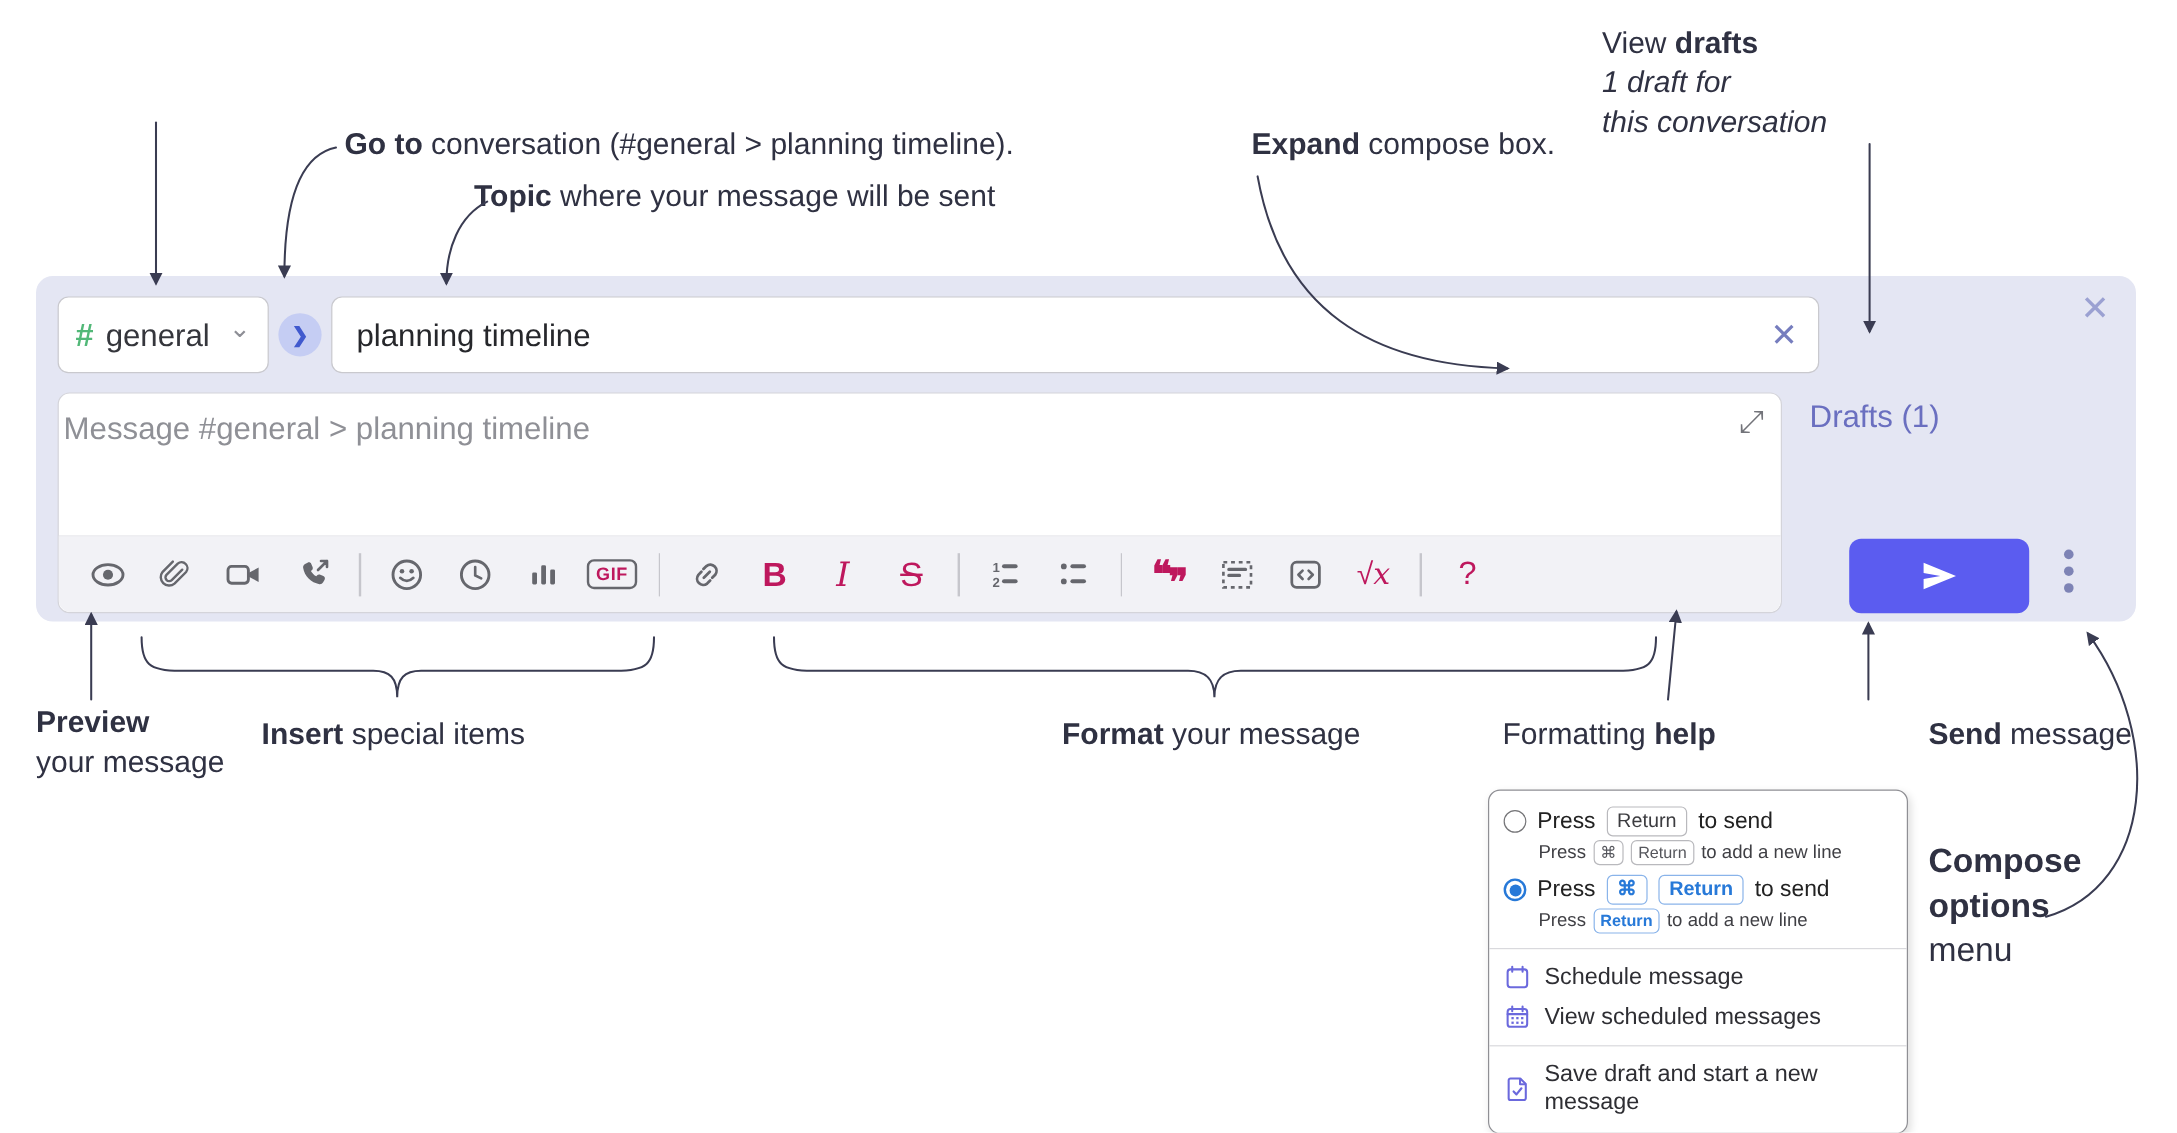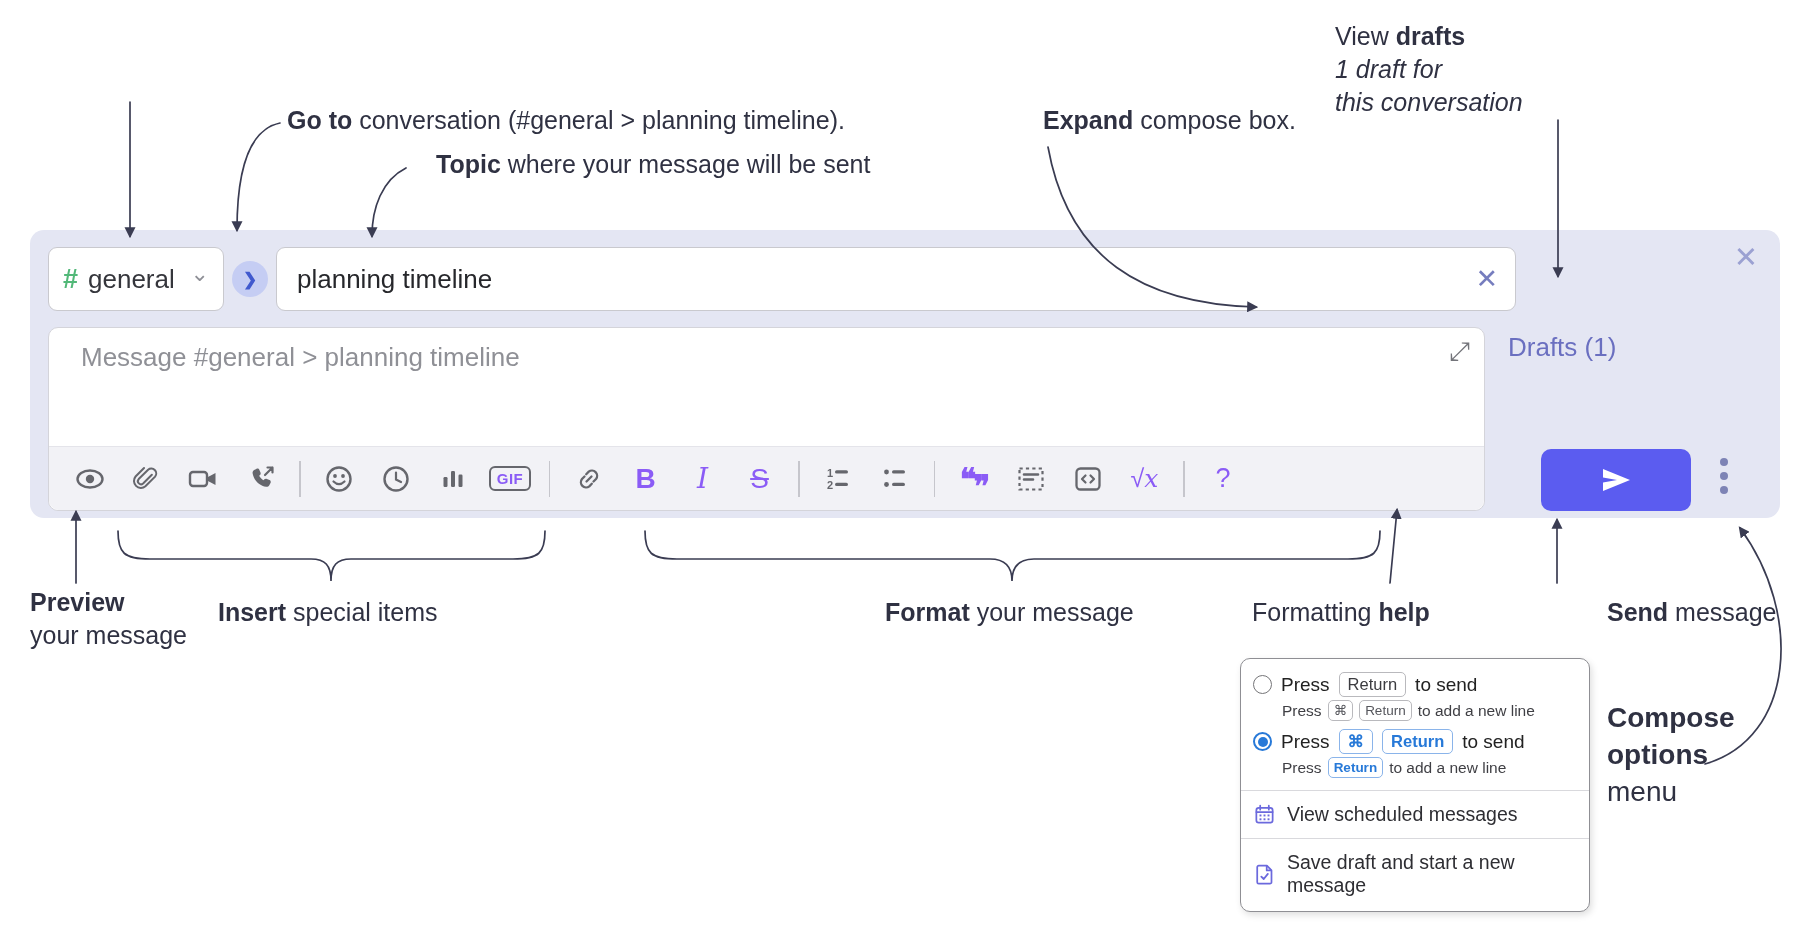--- a/index.html
+++ b/index.html
@@ -25,28 +25,28 @@
            font-size:17px;font-weight:bold;cursor:pointer;}
   .topicbox{position:absolute;left:246px;top:17px;width:1240px;height:64px;}
   .topicbox input{width:100%;height:100%;border:1px solid #c9c9ce;border-radius:9px;
         font-size:26px;padding:0 62px 0 20px;color:#26272b;box-sizing:border-box;
         font-family:"Liberation Sans",sans-serif;outline:none;}
   .topicclear{position:absolute;right:18px;top:16px;font-size:27px;color:#767dbe;cursor:pointer;}
   .composeclose{position:absolute;right:22px;top:10px;font-size:29px;color:#9ba1d2;cursor:pointer;}
   .msgbox{position:absolute;left:18px;top:97px;width:1437px;height:184px;background:#fff;
           border:1px solid #d4d4da;border-radius:10px;box-sizing:border-box;}
   .msgbox textarea{position:absolute;left:0;right:0;top:0;height:116px;border:none;resize:none;
-          font-size:26px;padding:14px 52px 0 32px;color:#26272b;background:transparent;
+          font-size:26px;padding:14px 52px 0 4px;color:#26272b;background:transparent;
           font-family:"Liberation Sans",sans-serif;outline:none;box-sizing:border-box;}
   .msgbox textarea::placeholder{color:#8f9096;opacity:1;}
   .expandicon{position:absolute;right:14px;top:8px;font-size:26px;color:#73747a;cursor:pointer;}
   .toolbar{position:absolute;left:0;right:0;bottom:0;height:64px;background:#f2f2f6;
            border-top:1px solid #e4e4ea;border-radius:0 0 10px 10px;display:flex;
            align-items:center;padding:0 12px;box-sizing:border-box;}
-  .tb{width:57px;display:flex;align-items:center;justify-content:center;color:#8b5cf6;cursor:pointer;flex:none;}
+  .tb{width:57px;display:flex;align-items:center;justify-content:center;color:#be185d;cursor:pointer;flex:none;}
   .tbsep{width:1.5px;height:36px;background:#c6c6cc;margin:0 10px;flex:none;}
   .tbB{font-weight:bold;font-size:28px;}
   .tbI{font-family:"DejaVu Serif",serif;font-style:italic;font-size:28px;}
   .tbS{font-size:28px;text-decoration:line-through;}
   .gifbox{border:2.5px solid #66676d;border-radius:6px;font-size:15px;font-weight:bold;
           padding:2px 6px;letter-spacing:.5px;}
   .quote{font-family:"DejaVu Serif",serif;font-weight:bold;font-size:31px;letter-spacing:-3px;}
   .quote .q2{position:relative;top:7px;}
   .tbmath{font-size:25px;}
   .tbmath i{font-family:"DejaVu Serif",serif;}
@@ -78,21 +78,21 @@
 </head>
 <body>
 
 <div class="canvas">
 
 
   <div class="ann" style="left:287px;top:104px;">
     <b>Go to</b><span> conversation (#general &gt; planning timeline).</span>
   </div>
 
-  <div class="ann" style="left:436px;top:148px;">
+  <div class="ann" style="left:395px;top:148px;">
     <b>Topic</b><span> where your message will be sent</span>
   </div>
 
   <div class="ann" style="left:1043px;top:104px;">
     <b>Expand</b><span> compose box.</span>
   </div>
 
   <div class="ann" style="left:1335px;top:20px;">
     <div><span>View </span><b>drafts</b></div>
     <div class="it">1 draft for</div>
@@ -291,20 +291,27 @@
       <span class="key blue">⌘</span>
       <span class="key blue">Return</span>
       <span>to send</span>
     </div>
     <div class="sub">
       <span>Press</span>
       <span class="key small blue">Return</span>
       <span>to add a new line</span>
     </div>
     <div class="pdivider"></div>
+    <div class="pitem">
+      <svg width="23" height="23" viewBox="0 0 24 24">
+        <rect x="3.5" y="5" width="17" height="15.5" rx="2.5" fill="none" stroke="#6b69dd" stroke-width="1.8"></rect>
+        <path d="M7.5 2.8 V7 M16.5 2.8 V7" stroke="#6b69dd" stroke-width="1.8" stroke-linecap="round"></path>
+      </svg>
+      <span>Schedule message</span>
+    </div>
     <div class="pitem">
       <svg width="23" height="23" viewBox="0 0 24 24">
         <rect x="3.5" y="5" width="17" height="15.5" rx="2.5" fill="none" stroke="#6b69dd" stroke-width="1.8"></rect>
         <path d="M7.5 2.8 V7 M16.5 2.8 V7 M3.5 9.5 H20.5" stroke="#6b69dd" stroke-width="1.8" stroke-linecap="round"></path>
         <g fill="#6b69dd">
           <rect x="6.8" y="12" width="2" height="2"></rect>
             <rect x="11" y="12" width="2" height="2"></rect>
             <rect x="15.2" y="12" width="2" height="2"></rect>
           <rect x="6.8" y="16" width="2" height="2"></rect>
             <rect x="11" y="16" width="2" height="2"></rect>

